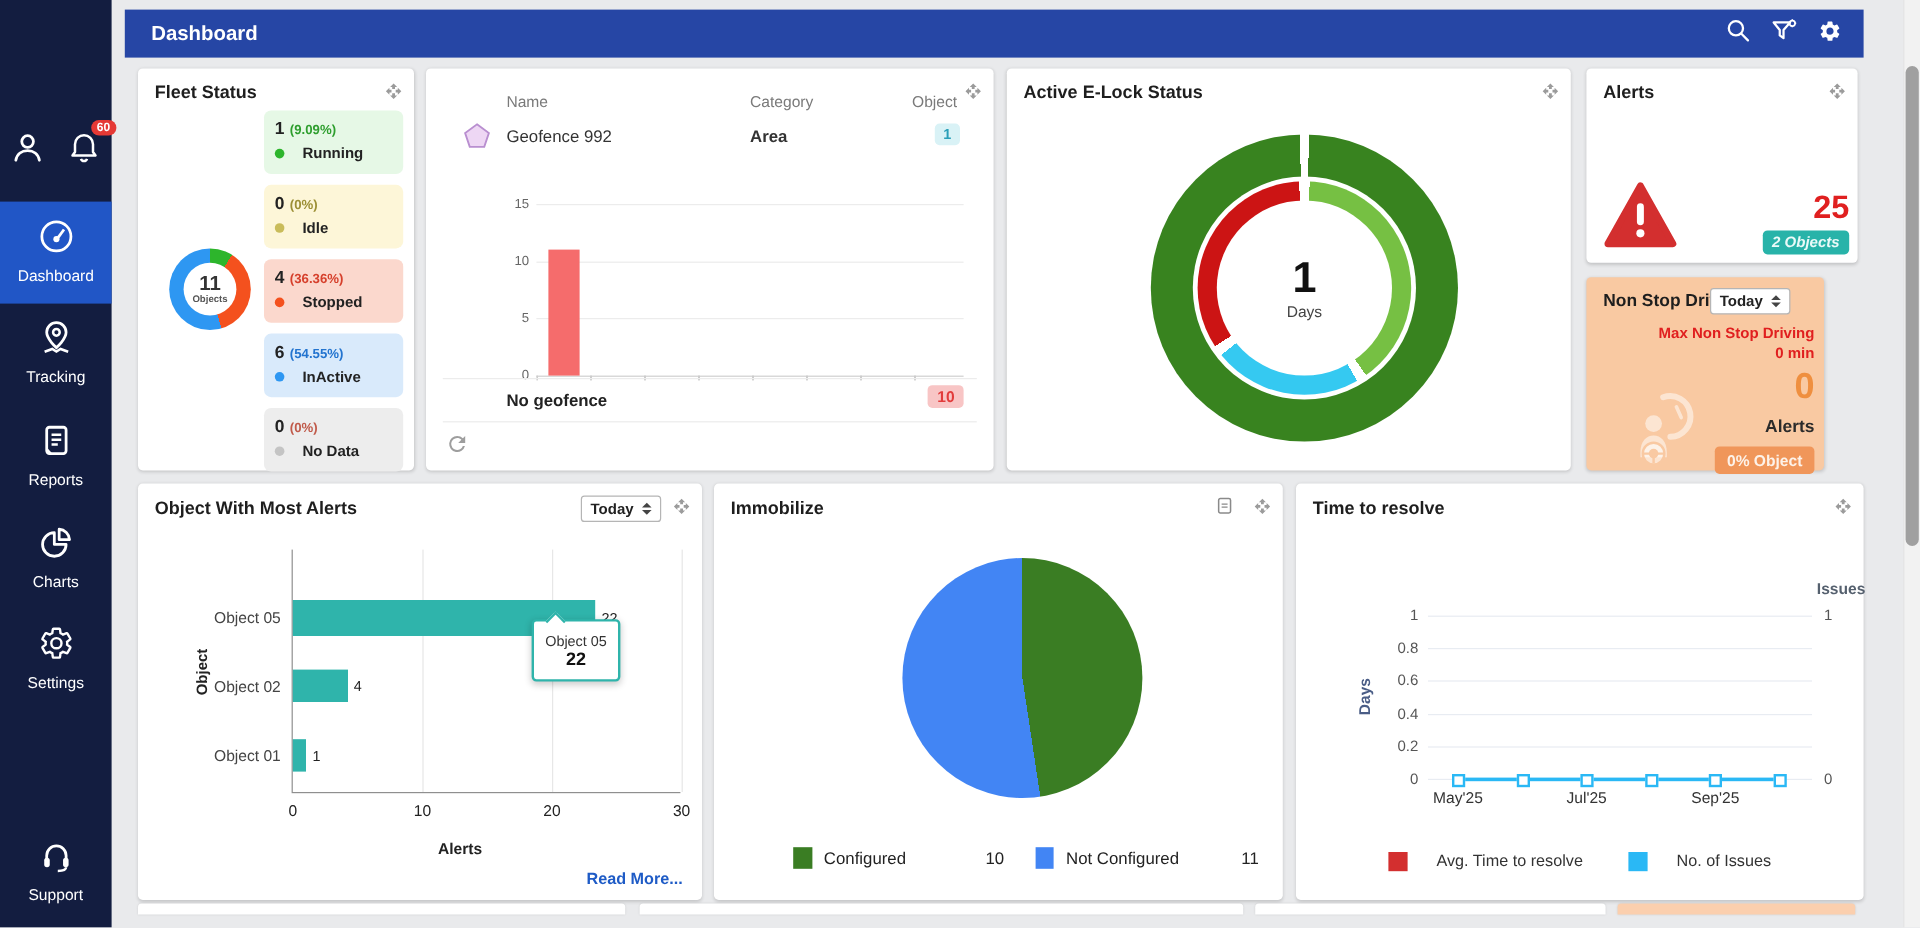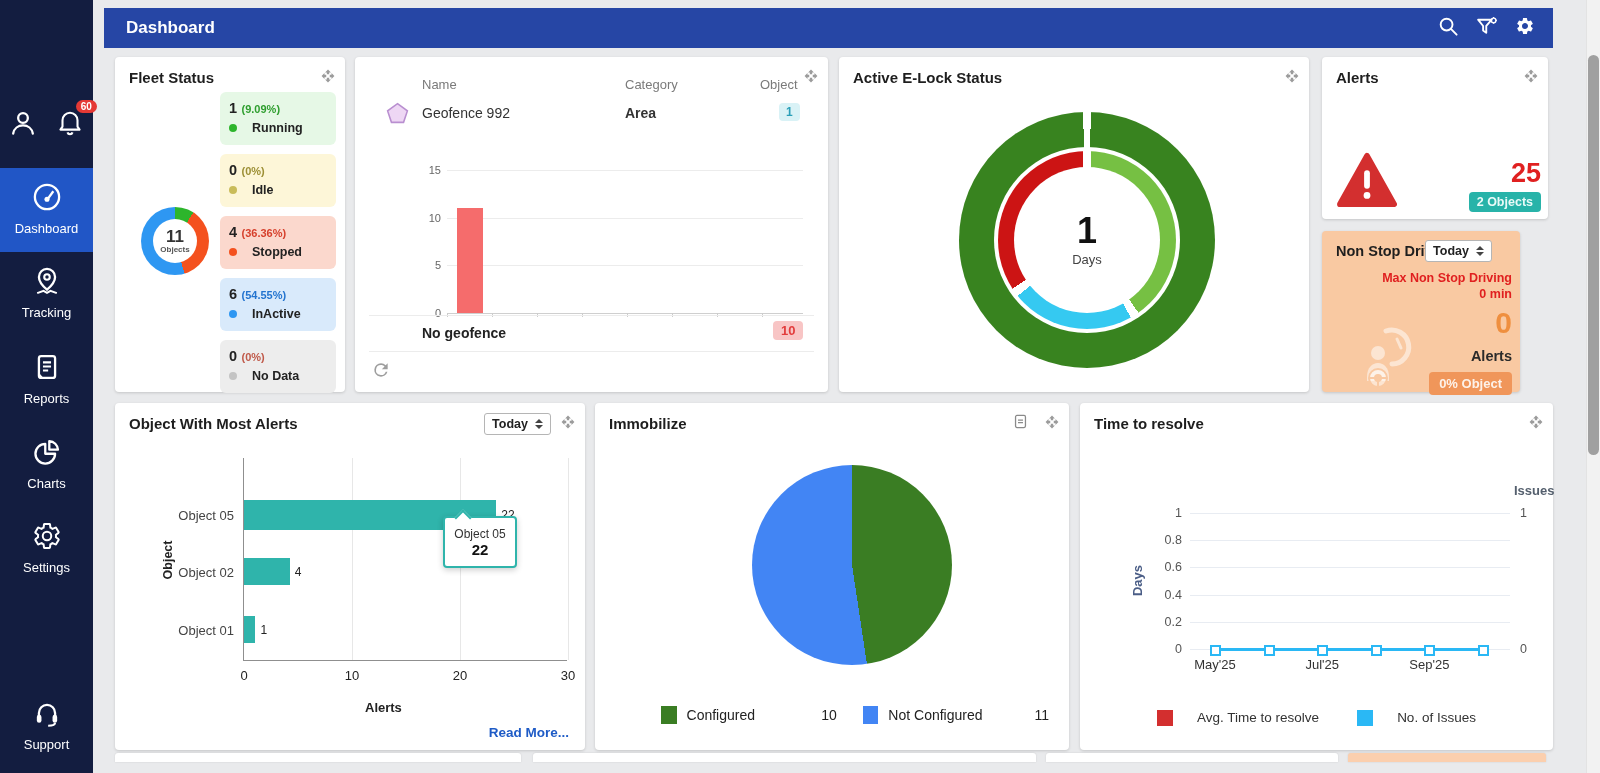--- a/index.html
+++ b/index.html
@@ -79,21 +79,21 @@
   #elock-mid{width:186px;height:186px;border-radius:50%;background:#fff;display:flex;align-items:center;justify-content:center;}
   #elock-inner{width:178px;height:178px;border-radius:50%;display:flex;align-items:center;justify-content:center;}
   #elock-center{width:146px;height:146px;border-radius:50%;background:#fff;display:flex;flex-direction:column;
     align-items:center;justify-content:center;}
   #elock-center .tv{font-size:36px;font-weight:700;color:#111;line-height:1;}
   #elock-center .tl{font-size:13px;color:#444;margin-top:3px;}
   
   #card-alerts{left:1322px;top:57px;width:226px;height:162px;}
   #alerts-body{position:absolute;left:14px;right:7px;bottom:7px;display:flex;align-items:flex-end;justify-content:space-between;}
   #alerts-count{font-size:27px;font-weight:700;color:#e02020;text-align:right;line-height:1;}
-  #alerts-badge{background:#28b3a9;color:#eafaf8;font-size:12.5px;padding:3px 8px;border-radius:4px;margin-top:5px;}
+  #alerts-badge{background:#28b3a9;color:#eafaf8;font-size:12.5px;padding:3px 8px;border-radius:4px;margin-top:5px;font-style:italic;}
   
   #card-ns{left:1322px;top:231px;width:198px;height:161px;background:#f9c9a2;}
   #card-ns .card-title{font-size:14.5px;}
   #ns-select{position:absolute;right:28px;top:9px;}
   #ns-right{position:absolute;right:8px;top:40px;text-align:right;}
   .ns-red{font-size:12.5px;font-weight:700;color:#e01f1f;line-height:1.25;}
   #ns-zero{font-size:30px;font-weight:700;color:#ef8f3f;line-height:1;margin-top:6px;}
   #ns-alerts{font-size:14.5px;font-weight:700;color:#2b2b2b;margin-top:10px;}
   #ns-badge{display:inline-block;background:#f0965a;color:#fdf2e9;font-size:13px;font-weight:700;
     padding:4px 10px;border-radius:4px;margin-top:8px;}

